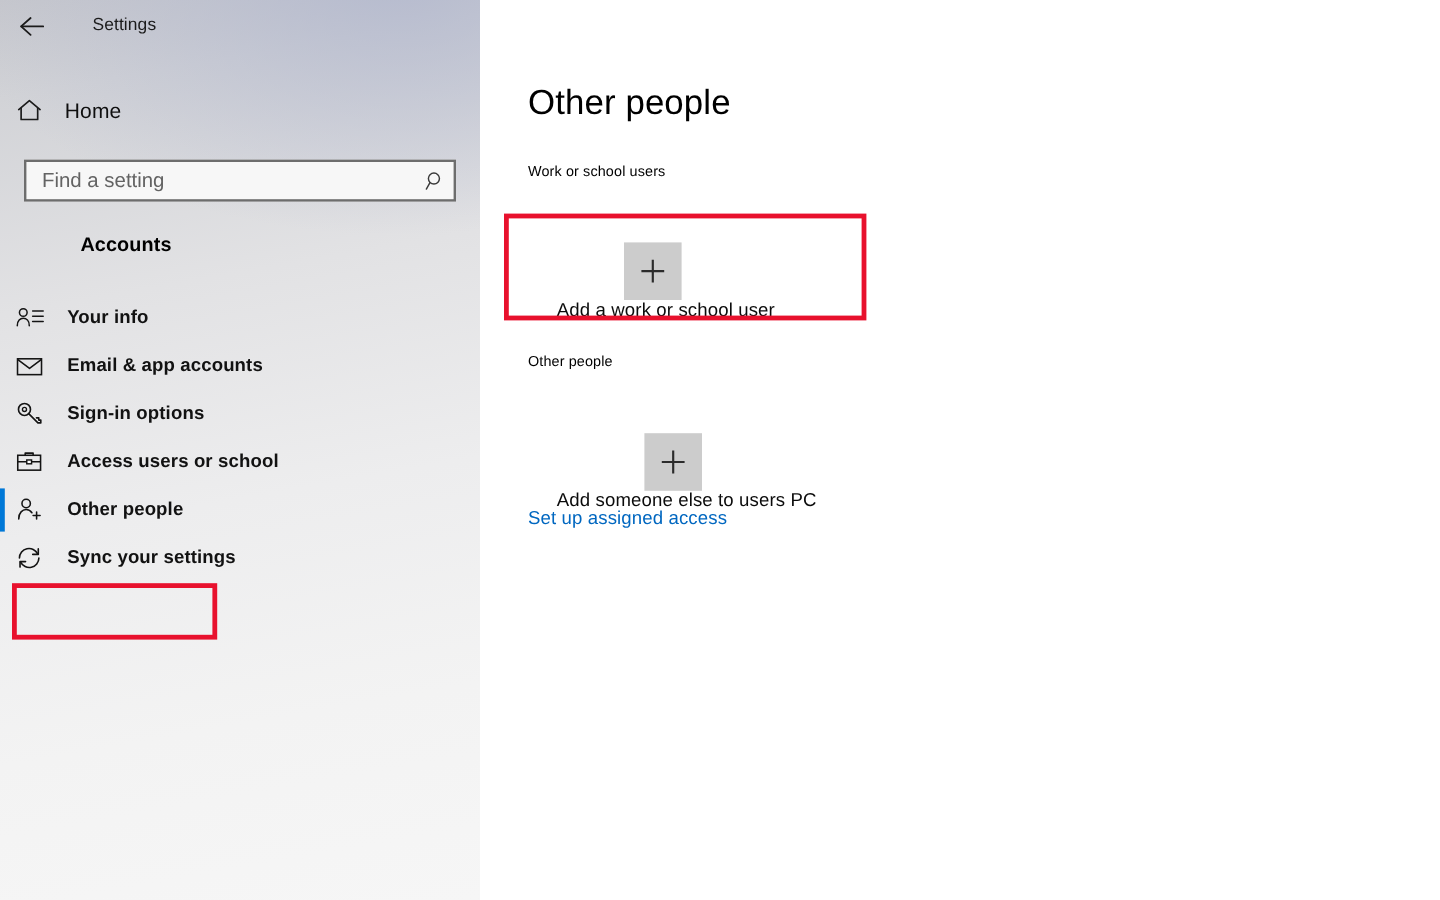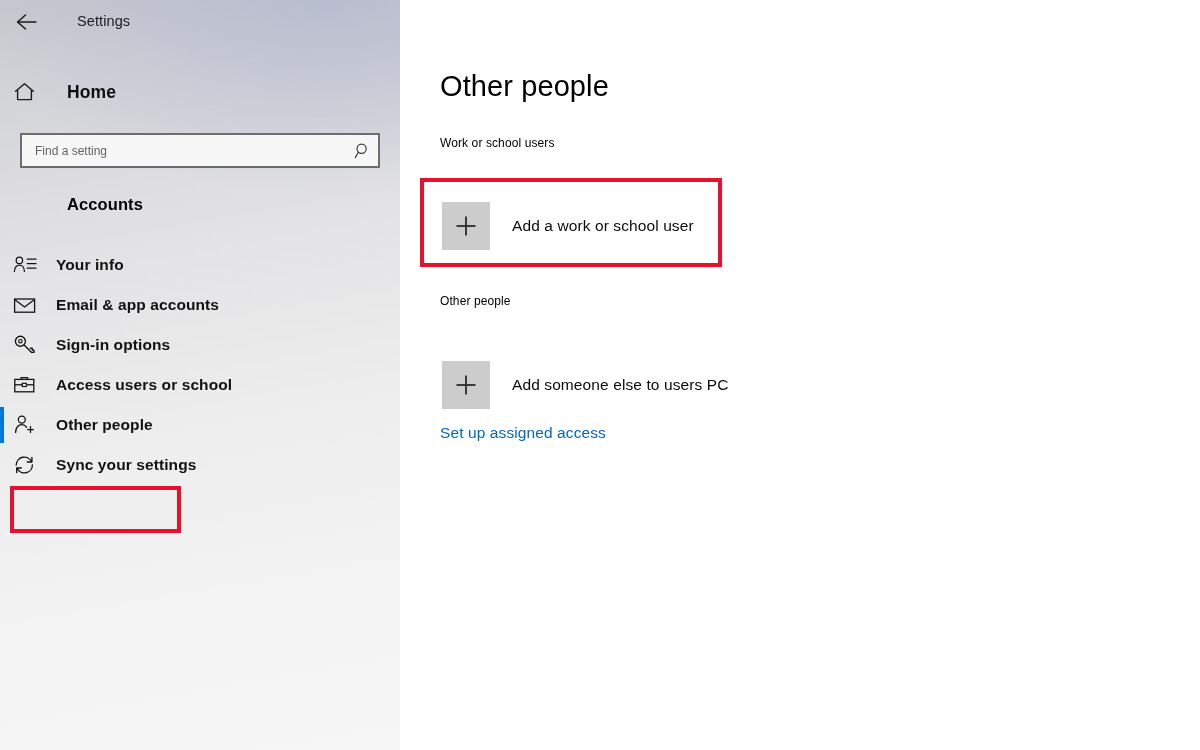--- a/index.html
+++ b/index.html
@@ -78,25 +78,24 @@
   }
   .home-icon {
     width: 22px;
     height: 22px;
     margin-left: 13px;
     display: flex;
     align-items: center;
     justify-content: center;
   }
   .home-label {
-    margin-left: 32px;
+    margin-left: 19px;
     font-size: 17.5px;
     color: #0f0f0f;
     letter-spacing: 0.1px;
-    font-weight: bold;
   }
 
   
   .search-wrap {
     position: absolute;
     left: 20px;
     top: 133px;
     width: 360px;
     height: 35px;
     box-sizing: border-box;
@@ -104,21 +103,21 @@
     background: #f7f7f7;
     display: flex;
     align-items: center;
   }
   .search-input {
     flex: 1 1 auto;
     border: 0;
     outline: none;
     background: transparent;
     font-family: "Liberation Sans", sans-serif;
-    font-size: 12px;
+    font-size: 17px;
     color: #2b2b2b;
     padding: 0 4px 0 13px;
     height: 100%;
   }
   .search-input::placeholder { color: #636363; opacity: 1; }
   .search-icon {
     width: 30px;
     height: 100%;
     display: flex;
     align-items: center;
@@ -204,20 +203,21 @@
     letter-spacing: 0.1px;
   }
   #group-work-title { top: 136px; }
   #group-other-title { top: 294px; }
 
   .add-row {
     position: absolute;
     left: 31px;
     display: flex;
     align-items: center;
+    flex-direction: column;
   }
   #row-add-work { top: 202px; }
   #row-add-someone { top: 361px; }
 
   .plus-box {
     width: 48px;
     height: 48px;
     flex: 0 0 48px;
     background: #cccccc;
     display: flex;

